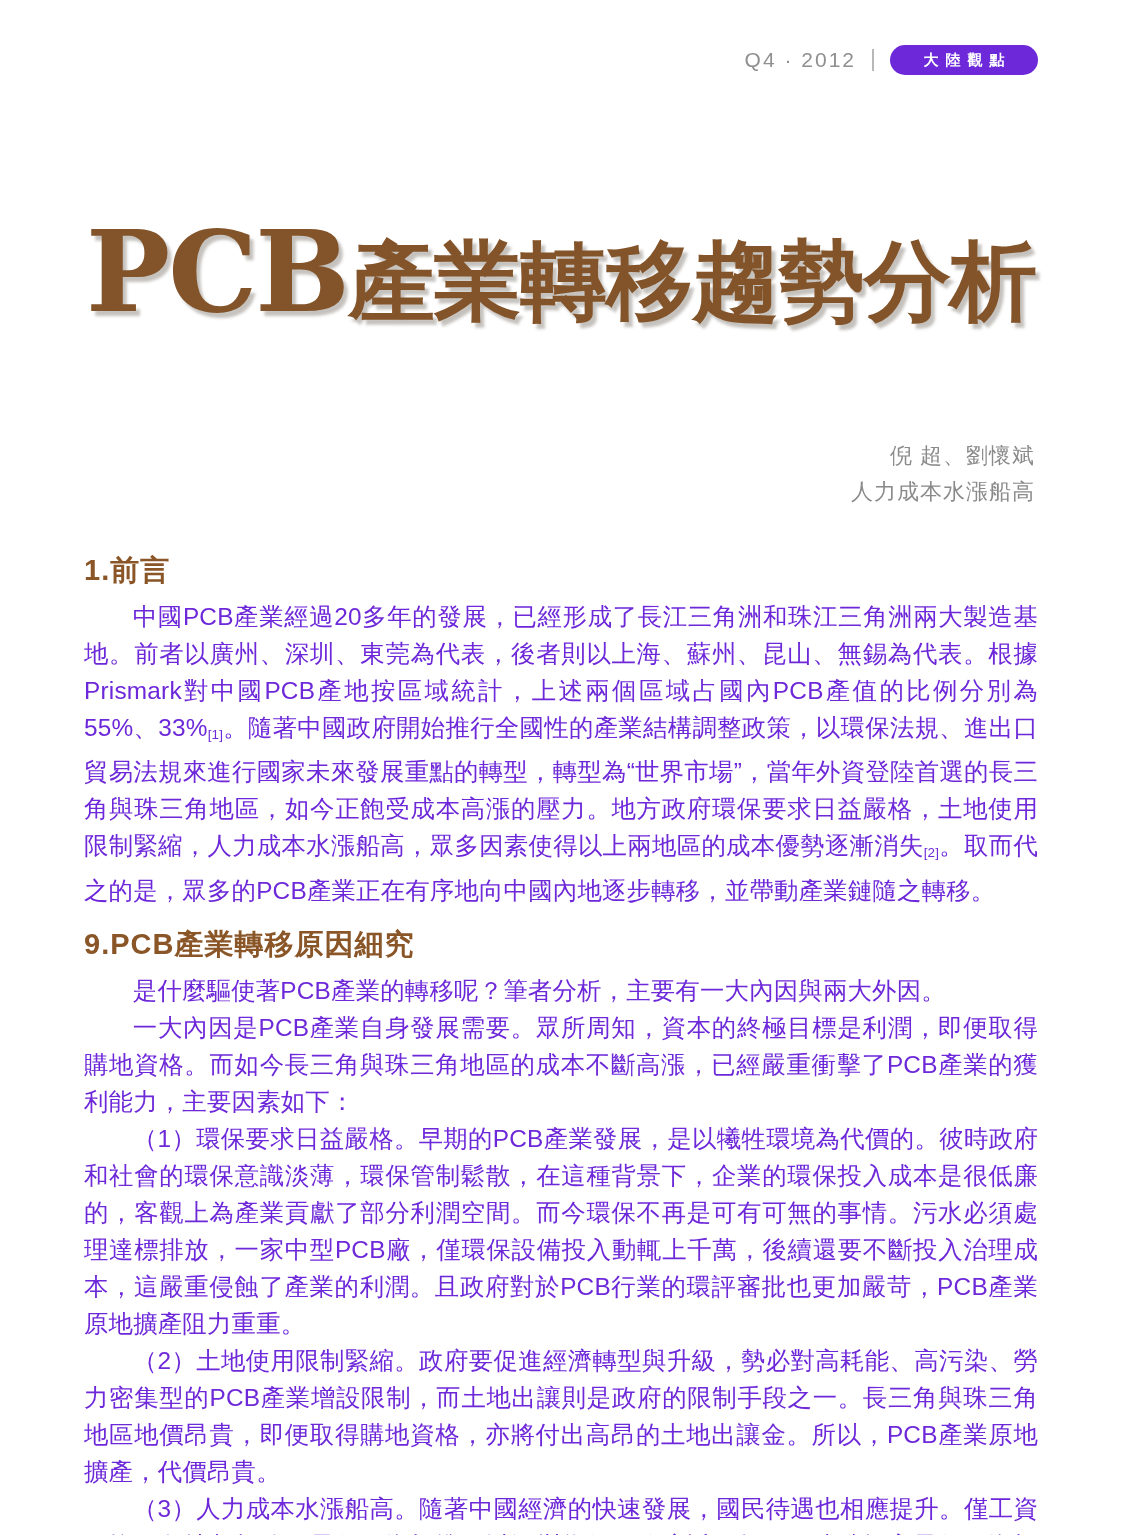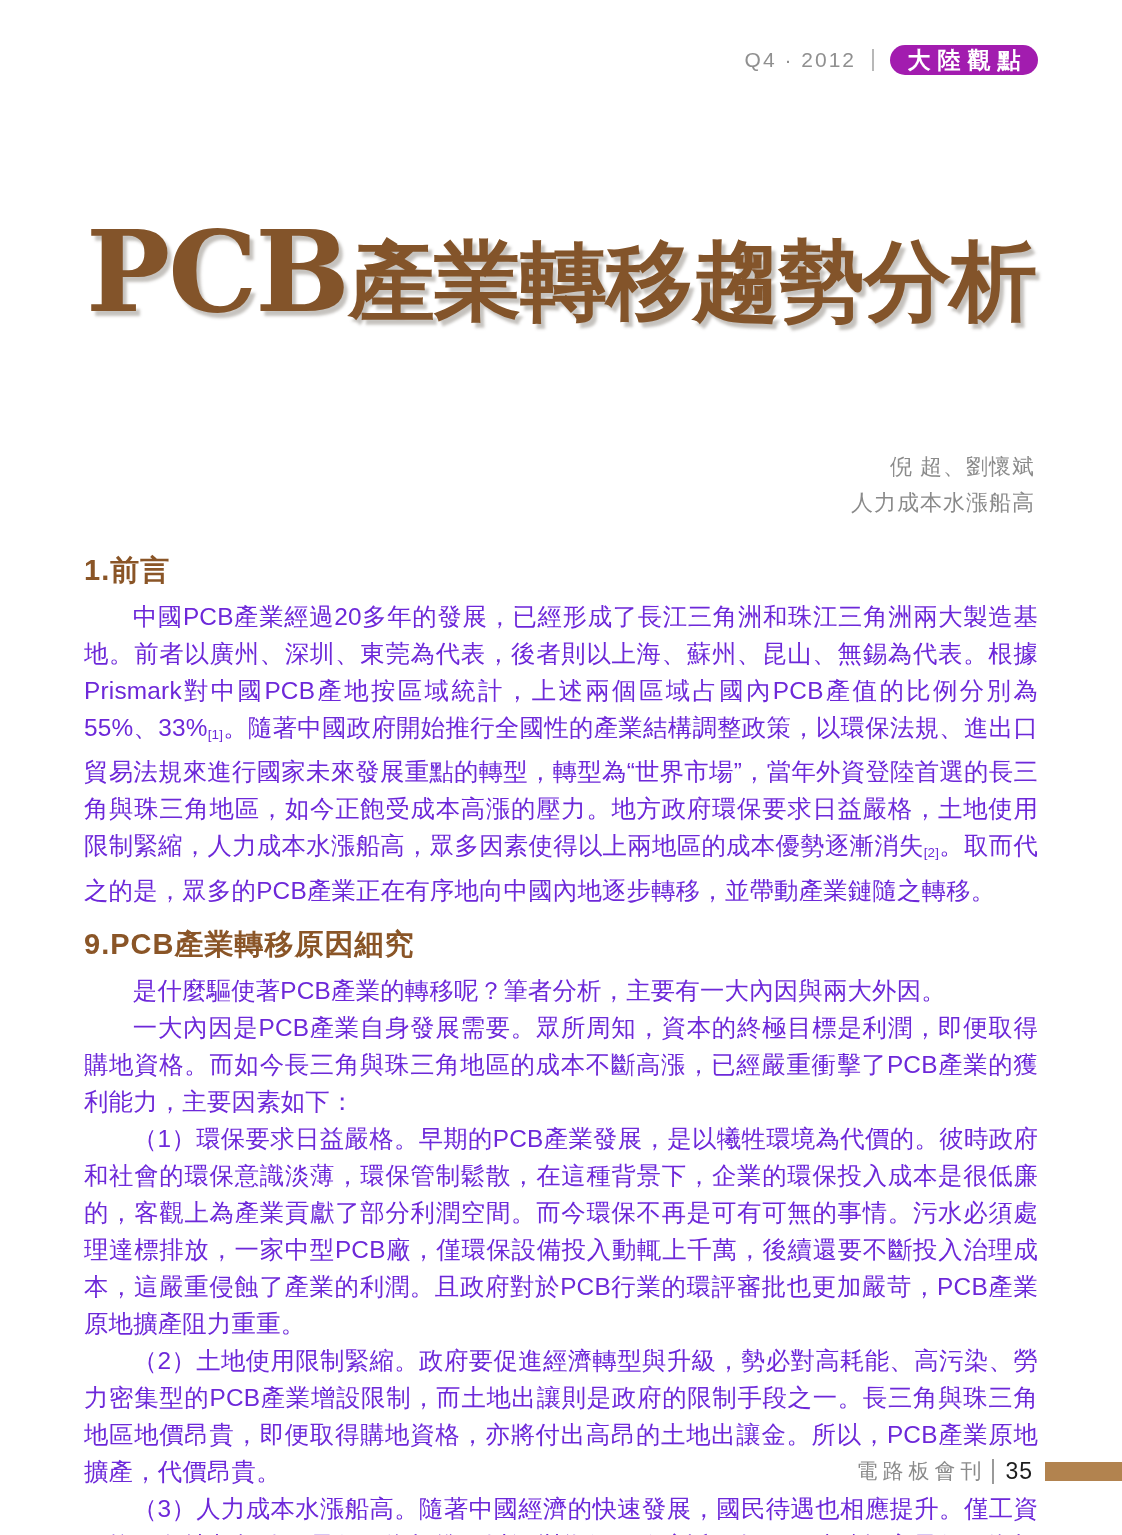--- a/index.html
+++ b/index.html
@@ -31,23 +31,23 @@
   }
   .header-divider {
     width: 2px;
     height: 22px;
     background: #b8b8b8;
   }
   .category-badge {
     width: 148px;
     height: 30px;
     border-radius: 15px;
-    background: #a21caf;
+    background: #6d28d9;
     color: #ffffff;
-    font-size: 23px;
+    font-size: 15px;
     font-weight: bold;
     letter-spacing: 7px;
     display: flex;
     align-items: center;
     justify-content: center;
     text-indent: 7px; 
   }
 
   
   .article-title {
@@ -71,21 +71,21 @@
   .title-cjk {
     font-weight: 900;
     font-size: 87px;
     letter-spacing: -1px;
     vertical-align: baseline;
   }
 
   
   .authors-block {
     position: absolute;
-    top: 449px;
+    top: 438px;
     right: 87px;
     text-align: right;
     color: #8a8a8a;
     font-size: 22px;
     line-height: 36px;
     letter-spacing: 1px;
   }
 
   
   .content {
@@ -178,20 +178,14 @@
       <h2 class="section-heading">9.PCB產業轉移原因細究</h2>
       <p>是什麼驅使著PCB產業的轉移呢？筆者分析，主要有一大內因與兩大外因。</p>
       <p>一大內因是PCB產業自身發展需要。眾所周知，資本的終極目標是利潤，即便取得購地資格。而如今長三角與珠三角地區的成本不斷高漲，已經嚴重衝擊了PCB產業的獲利能力，主要因素如下：</p>
       <p>（1）環保要求日益嚴格。早期的PCB產業發展，是以犧牲環境為代價的。彼時政府和社會的環保意識淡薄，環保管制鬆散，在這種背景下，企業的環保投入成本是很低廉的，客觀上為產業貢獻了部分利潤空間。而今環保不再是可有可無的事情。污水必須處理達標排放，一家中型PCB廠，僅環保設備投入動輒上千萬，後續還要不斷投入治理成本，這嚴重侵蝕了產業的利潤。且政府對於PCB行業的環評審批也更加嚴苛，PCB產業原地擴產阻力重重。</p>
       <p>（2）土地使用限制緊縮。政府要促進經濟轉型與升級，勢必對高耗能、高污染、勞力密集型的PCB產業增設限制，而土地出讓則是政府的限制手段之一。長三角與珠三角地區地價昂貴，即便取得購地資格，亦將付出高昂的土地出讓金。所以，PCB產業原地擴產，代價昂貴。</p>
       <p>（3）人力成本水漲船高。隨著中國經濟的快速發展，國民待遇也相應提升。僅工資一塊，各地都規範了最低工資標準。以深圳為例，政府近兩年已經連續提高最低工資標準，從</p>
     </div>
 
   </div>
 
-  <div class="footer">
-    <span class="footer-brand">電路板會刊</span>
-    <span class="footer-divider"></span>
-    <span class="footer-page-number">35</span>
-    <span class="footer-accent-bar"></span>
-  </div>
 
 </div>
 
 </body></html>

